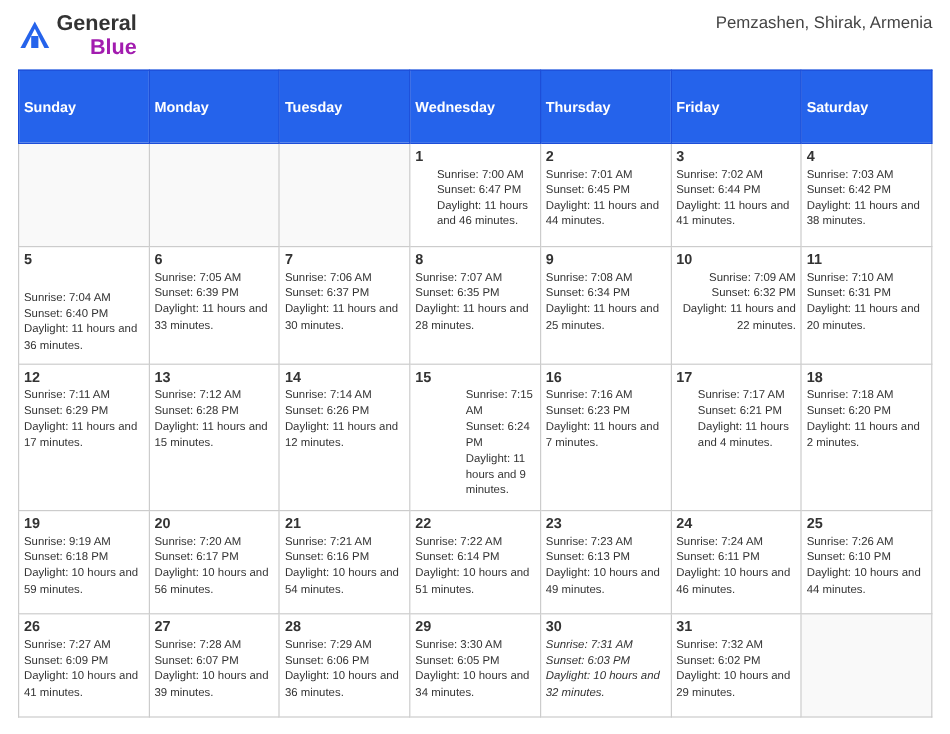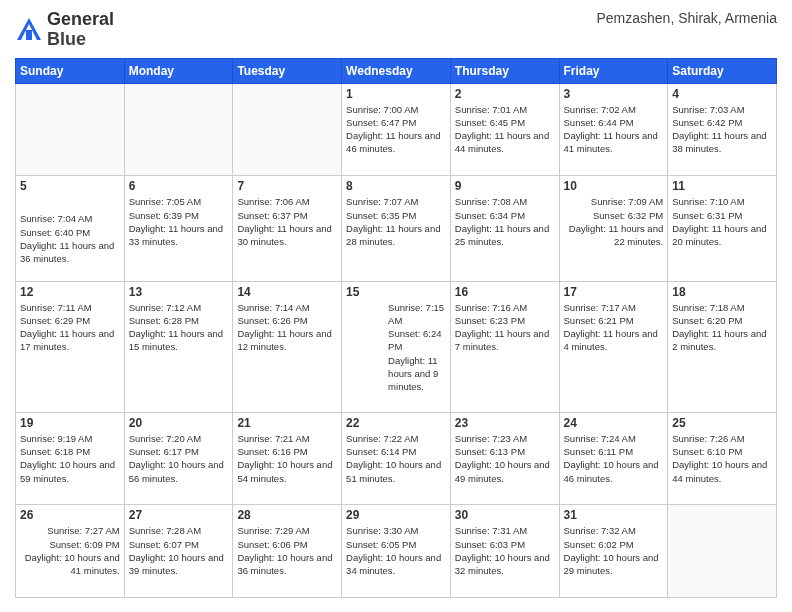--- a/index.html
+++ b/index.html
@@ -27,21 +27,21 @@
       display: flex;
       align-items: center;
       gap: 4px;
     }
     .logo-text {
       font-size: 18px;
       font-weight: bold;
       line-height: 1.1;
     }
     .logo-general { color: #333; }
-    .logo-blue { color: #404040; }
+    .logo-blue { color: #a21caf; margin-left: 28px; }
     .logo-icon {
       width: 28px;
       height: 28px;
     }
     .header-right {
       text-align: right;
     }
     .month-title {
       font-size: 32px;
       font-weight: normal;
@@ -56,21 +56,21 @@
       border: 1px solid #ccc;
       border-collapse: collapse;
       width: 100%;
       table-layout: fixed;
     }
     .calendar th {
       background: #2563eb;
       color: #fff;
       font-size: 12px;
       font-weight: bold;
-      padding: 5px 4px;
+      padding: 23px 4px;
       text-align: left;
       border: 1px solid #1d4ed8;
     }
     .calendar td {
       vertical-align: top;
       font-size: 9.5px;
       color: #333;
       padding: 3px 4px;
       border: 1px solid #ccc;
       height: 82px;
@@ -121,21 +121,21 @@
           <th>Saturday</th>
         </tr>
     </thead>
     <tbody id="calendar-body">
     <tr>
           <td class="empty"></td>
           <td class="empty"></td>
           <td class="empty"></td>
           <td>
             <span class="day-num">1</span>
-            <div class="day-info" style="white-space: pre-line;">Sunrise: 7:00 AM
+            <div class="day-info" style="white-space: pre-line; margin-left: 18px;">Sunrise: 7:00 AM
 Sunset: 6:47 PM
 Daylight: 11 hours and 46 minutes.</div>
           </td>
           <td>
             <span class="day-num">2</span>
             <div class="day-info" style="white-space: pre-line;">Sunrise: 7:01 AM
 Sunset: 6:45 PM
 Daylight: 11 hours and 44 minutes.</div>
           </td>
           <td>
@@ -221,21 +221,21 @@
 Daylight: 11 hours and 9 minutes.</div>
           </td>
           <td>
             <span class="day-num">16</span>
             <div class="day-info" style="white-space: pre-line;">Sunrise: 7:16 AM
 Sunset: 6:23 PM
 Daylight: 11 hours and 7 minutes.</div>
           </td>
           <td>
             <span class="day-num">17</span>
-            <div class="day-info" style="white-space: pre-line;">Sunrise: 7:17 AM
+            <div class="day-info" style="white-space: pre-line; margin-left: 18px;">Sunrise: 7:17 AM
 Sunset: 6:21 PM
 Daylight: 11 hours and 4 minutes.</div>
           </td>
           <td>
             <span class="day-num">18</span>
             <div class="day-info" style="white-space: pre-line;">Sunrise: 7:18 AM
 Sunset: 6:20 PM
 Daylight: 11 hours and 2 minutes.</div>
           </td>
         </tr>
@@ -279,21 +279,21 @@
           <td>
             <span class="day-num">25</span>
             <div class="day-info" style="white-space: pre-line;">Sunrise: 7:26 AM
 Sunset: 6:10 PM
 Daylight: 10 hours and 44 minutes.</div>
           </td>
         </tr>
         <tr>
           <td>
             <span class="day-num">26</span>
-            <div class="day-info" style="white-space: pre-line; text-align: right;">Sunrise: 7:27 AM
+            <div class="day-info" style="white-space: pre-line;">Sunrise: 7:27 AM
 Sunset: 6:09 PM
 Daylight: 10 hours and 41 minutes.</div>
           </td>
           <td>
             <span class="day-num">27</span>
             <div class="day-info" style="white-space: pre-line;">Sunrise: 7:28 AM
 Sunset: 6:07 PM
 Daylight: 10 hours and 39 minutes.</div>
           </td>
           <td>
@@ -303,21 +303,21 @@
 Daylight: 10 hours and 36 minutes.</div>
           </td>
           <td>
             <span class="day-num">29</span>
             <div class="day-info" style="white-space: pre-line;">Sunrise: 3:30 AM
 Sunset: 6:05 PM
 Daylight: 10 hours and 34 minutes.</div>
           </td>
           <td>
             <span class="day-num">30</span>
-            <div class="day-info" style="white-space: pre-line;">Sunrise: 7:31 AM
+            <div class="day-info" style="white-space: pre-line; font-style: italic;">Sunrise: 7:31 AM
 Sunset: 6:03 PM
 Daylight: 10 hours and 32 minutes.</div>
           </td>
           <td>
             <span class="day-num">31</span>
             <div class="day-info" style="white-space: pre-line;">Sunrise: 7:32 AM
 Sunset: 6:02 PM
 Daylight: 10 hours and 29 minutes.</div>
           </td>
           <td class="empty"></td>

